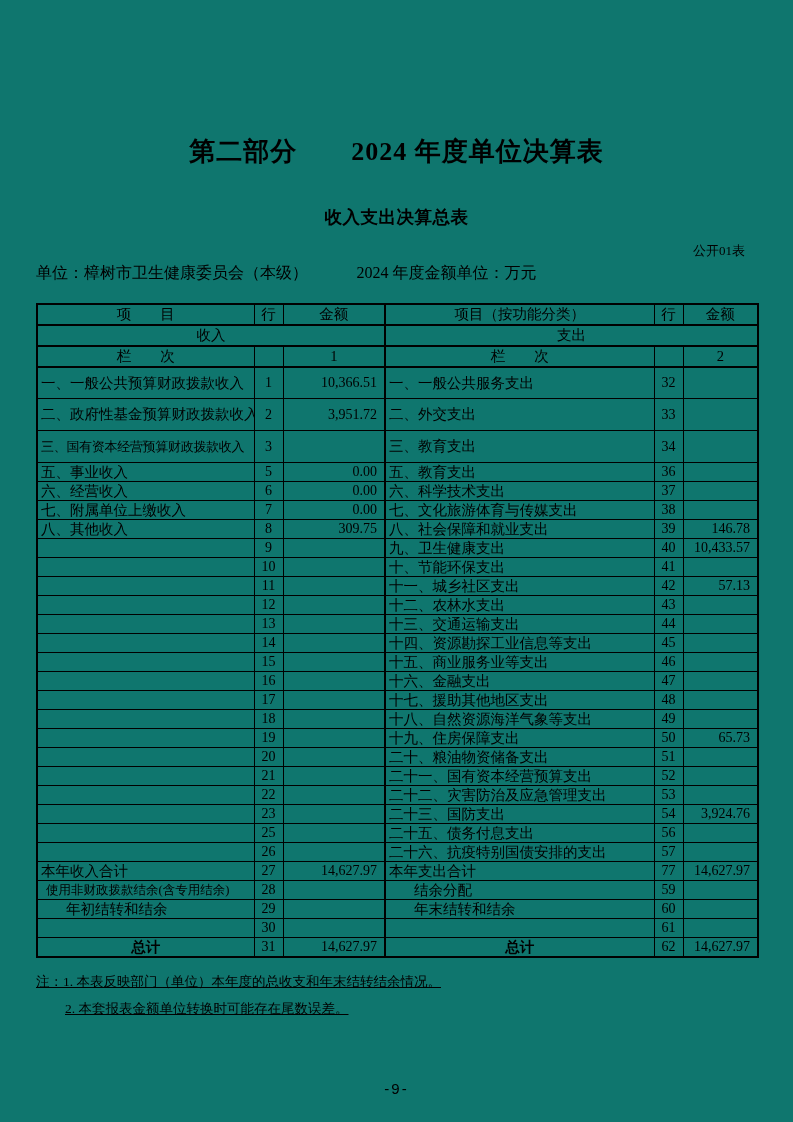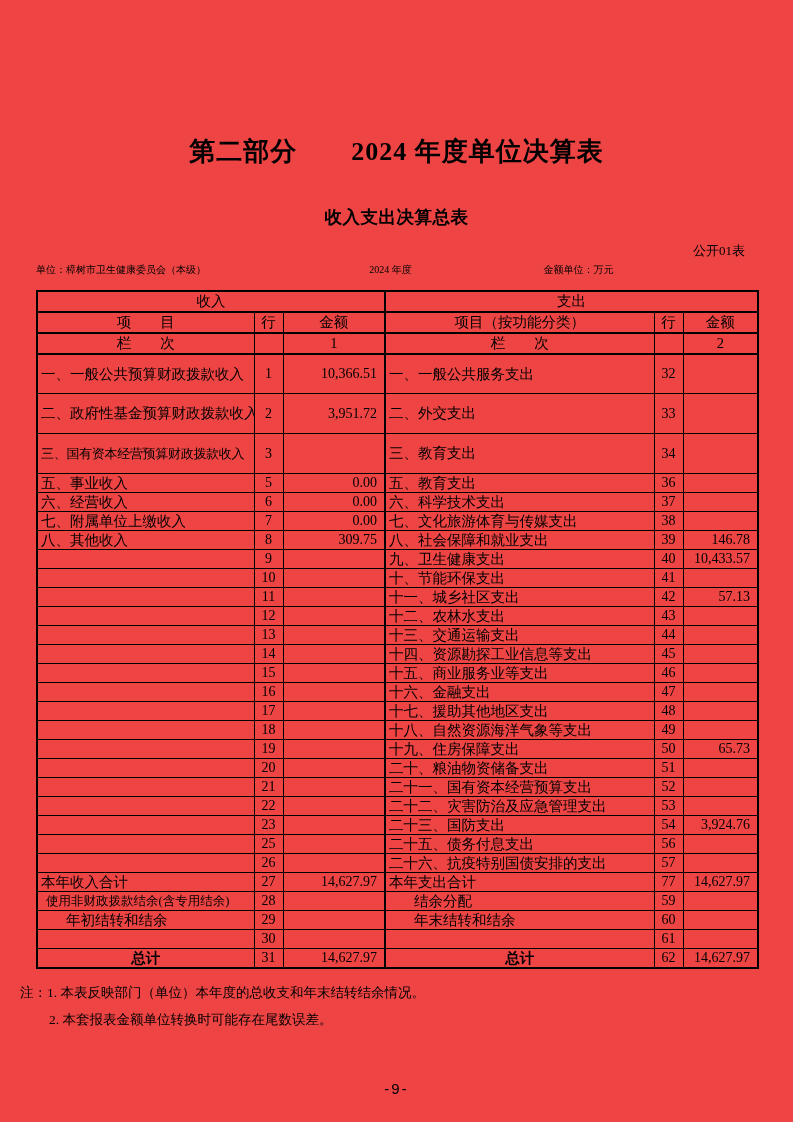--- a/index.html
+++ b/index.html
@@ -1,56 +1,56 @@
 <!DOCTYPE html>
 <html lang="zh"><head>
 <meta charset="utf-8">
 <style>
   html,body{margin:0;padding:0;background:#ffffff;}
   .sheet{
-    width:793px;height:1122px;position:relative;background:#ef4444;color:#000;
+    width:793px;height:1122px;position:relative;background:#0f766e;color:#000;
     font-family:"Liberation Serif","DejaVu Serif",serif;
     box-sizing:border-box;overflow:hidden;
   }
   .title{
     padding-top:138px;text-align:center;font-size:26px;font-weight:bold;
     letter-spacing:1px;line-height:1.1;
   }
   .subtitle{
     margin-top:38px;text-align:center;font-size:17.5px;font-weight:bold;
     font-family:"Liberation Sans","DejaVu Sans",sans-serif;letter-spacing:.5px;
   }
   .code-line{margin:13px 48px 0 36px;text-align:right;font-size:13px;}
-  .meta{display:flex;align-items:baseline;margin:3px 48px 13px 36px;font-size:10px;}
+  .meta{display:flex;align-items:baseline;margin:3px 48px 19px 36px;font-size:16px;}
   .meta .u{flex:1;text-align:left;}
   .meta .y{text-align:center;}
-  .meta .c{flex:1;text-align:center;}
+  .meta .c{flex:1;text-align:left;}
 
   table.fin{
     border-collapse:collapse;table-layout:fixed;width:721px;margin:0 36px;
     border:2px solid #000;
   }
   .fin th,.fin td{
     border:1px solid #000;padding:0 3px;font-size:14.5px;font-weight:normal;
     overflow:hidden;white-space:nowrap;line-height:1;vertical-align:middle;
   }
   .fin thead tr{height:21px;}
   .fin thead th{text-align:center;}
   .fin thead tr th{border-bottom:2px solid #000;}
   .fin .div{border-left:2px solid #000 !important;}
   .fin tbody tr{height:19px;}
-  .fin tbody tr.tall{height:40px;}
+  .fin tbody tr.tall{height:32px;}
   .fin td.c-item{text-align:left;}
   .fin td.c-num{text-align:center;padding:0;font-size:14px;}
   .fin td.c-amt{text-align:right;padding-right:7px;font-size:14px;}
   .fin td.cond{font-size:13px;letter-spacing:-.3px;}
   .fin td.small{font-size:12.5px;padding-left:8px;}
   .fin td.ind{padding-left:28px;}
   .fin td.total{text-align:center;font-weight:bold;}
-  .notes{margin:10px 20px 0;font-size:13.5px;line-height:2.0;}
+  .notes{margin:10px 36px 0;font-size:13.5px;line-height:2.0;text-decoration:underline;}
   .note2{padding-left:29px;}
   .pageno{
     position:absolute;left:0;right:0;top:1080px;text-align:center;
     font-family:"Liberation Sans","DejaVu Sans",sans-serif;font-size:15px;letter-spacing:2px;
   }
 </style>
 </head>
 <body>
 
 <div class="sheet">
@@ -70,30 +70,30 @@
     <colgroup>
       <col style="width:217px">
         <col style="width:29px">
         <col style="width:102px">
       <col style="width:269px">
         <col style="width:29px">
         <col style="width:75px">
     </colgroup>
     <thead>
       <tr>
-        <th colspan="3">收入</th>
-        <th colspan="3" class="div">支出</th>
-      </tr>
-      <tr>
         <th>项　　目</th>
         <th>行</th>
         <th>金额</th>
         <th class="div">项目（按功能分类）</th>
         <th>行</th>
         <th>金额</th>
+      </tr>
+      <tr>
+        <th colspan="3">收入</th>
+        <th colspan="3" class="div">支出</th>
       </tr>
       <tr>
         <th>栏　　次</th>
         <th></th>
         <th>1</th>
         <th class="div">栏　　次</th>
         <th></th>
         <th>2</th>
       </tr>
     </thead>

